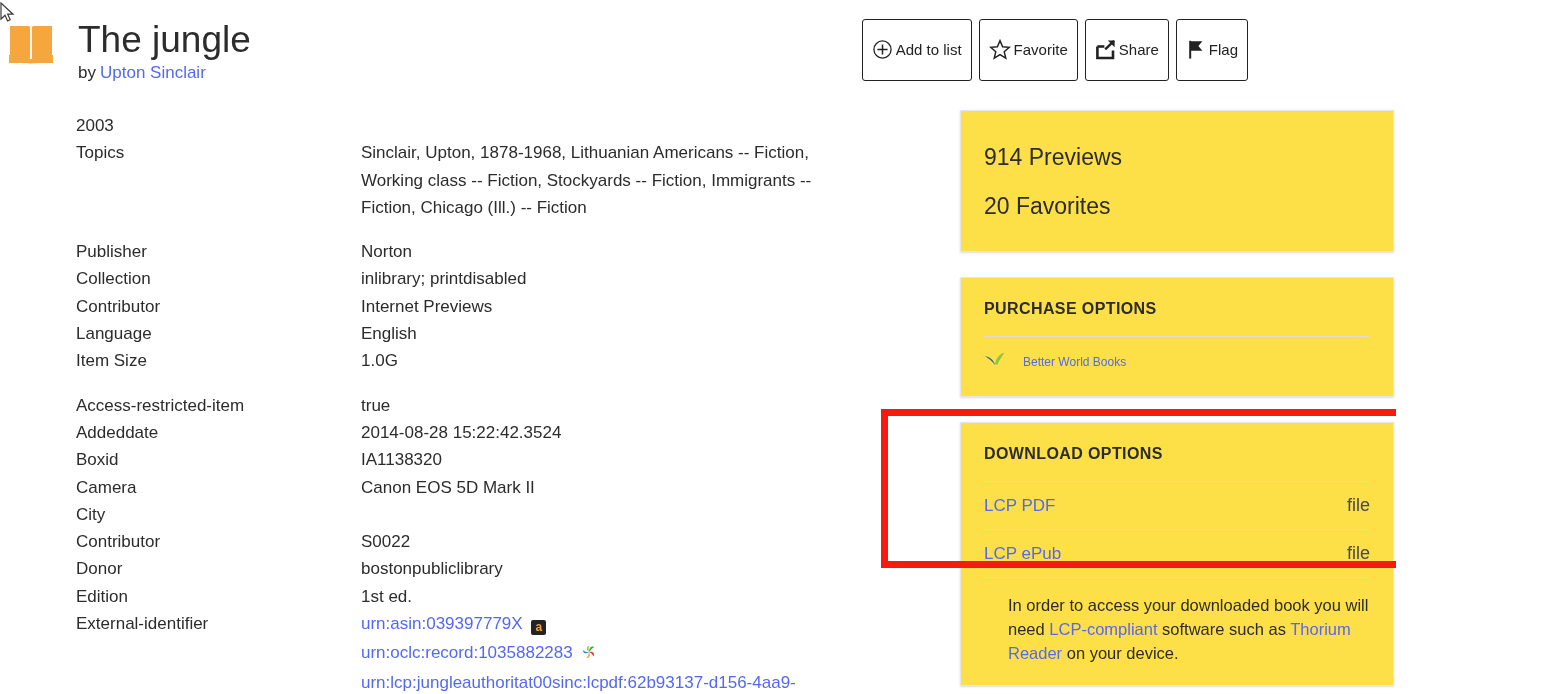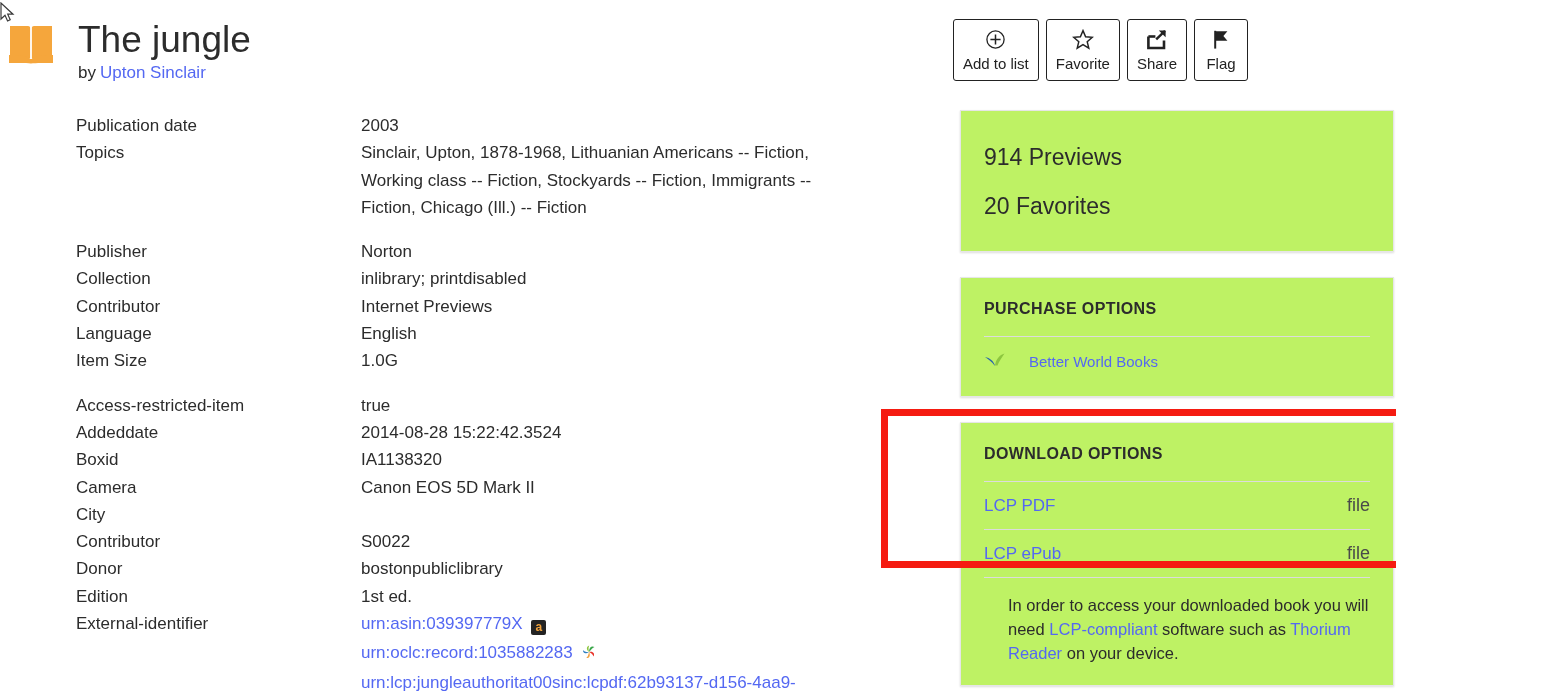--- a/index.html
+++ b/index.html
@@ -73,21 +73,21 @@
   }
   .act-btn {
     border: 1px solid #222222;
     border-radius: 3px;
     background: #ffffff;
     min-width: 54px;
     height: 62px;
     padding: 4px 9px 5px 9px;
     box-sizing: border-box;
     display: flex;
-    flex-direction: column;
+    flex-direction: row;
     align-items: center;
     justify-content: center;
     gap: 3px;
     cursor: pointer;
   }
   .act-btn .act-ico {
     height: 24px;
     display: flex;
     align-items: center;
     justify-content: center;
@@ -146,21 +146,21 @@
   }
 
   
   .right-col {
     position: absolute;
     left: 960px;
     top: 110px;
     width: 434px;
   }
   .panel {
-    background: #bef264;
+    background: #fde047;
     border: 1px solid #e6e6e6;
     box-shadow: 0 1px 2px rgba(0,0,0,0.14);
     box-sizing: border-box;
     padding: 22px 23px 20px 23px;
     margin-bottom: 25px;
   }
   .stat {
     font-size: 23px;
     line-height: 49px;
     color: #2c2c2c;
@@ -172,22 +172,22 @@
     color: #2c2c2c;
     margin-bottom: 18px;
   }
   .hrule {
     border-top: 1px solid #dcdcdc;
     margin: 0 0 13px 0;
   }
   .store-row {
     display: flex;
     align-items: flex-end;
-    gap: 23px;
-    font-size: 15px;
+    gap: 17px;
+    font-size: 12px;
     line-height: 24px;
     padding-bottom: 2px;
   }
   .dl-row {
     display: flex;
     align-items: center;
     justify-content: space-between;
     font-size: 17px;
     padding: 0 0 13px 0;
     border-bottom: 1px solid #dcdcdc;
@@ -285,21 +285,20 @@
         </svg>
       </span>
       <span class="act-lbl">Flag</span>
     </div>
   </div>
 
   <div class="meta">
 
     <div class="meta-group">
       <div class="meta-row">
-        <div class="meta-label">Publication date</div>
         <div class="meta-value lnk">2003</div>
       </div>
       <div class="meta-row">
         <div class="meta-label">Topics</div>
         <div class="meta-value wide lnk">Sinclair, Upton, 1878-1968, Lithuanian Americans -- Fiction, Working class -- Fiction, Stockyards -- Fiction, Immigrants -- Fiction, Chicago (Ill.) -- Fiction</div>
       </div>
     </div>
 
     <div class="meta-group">
       <div class="meta-row">

